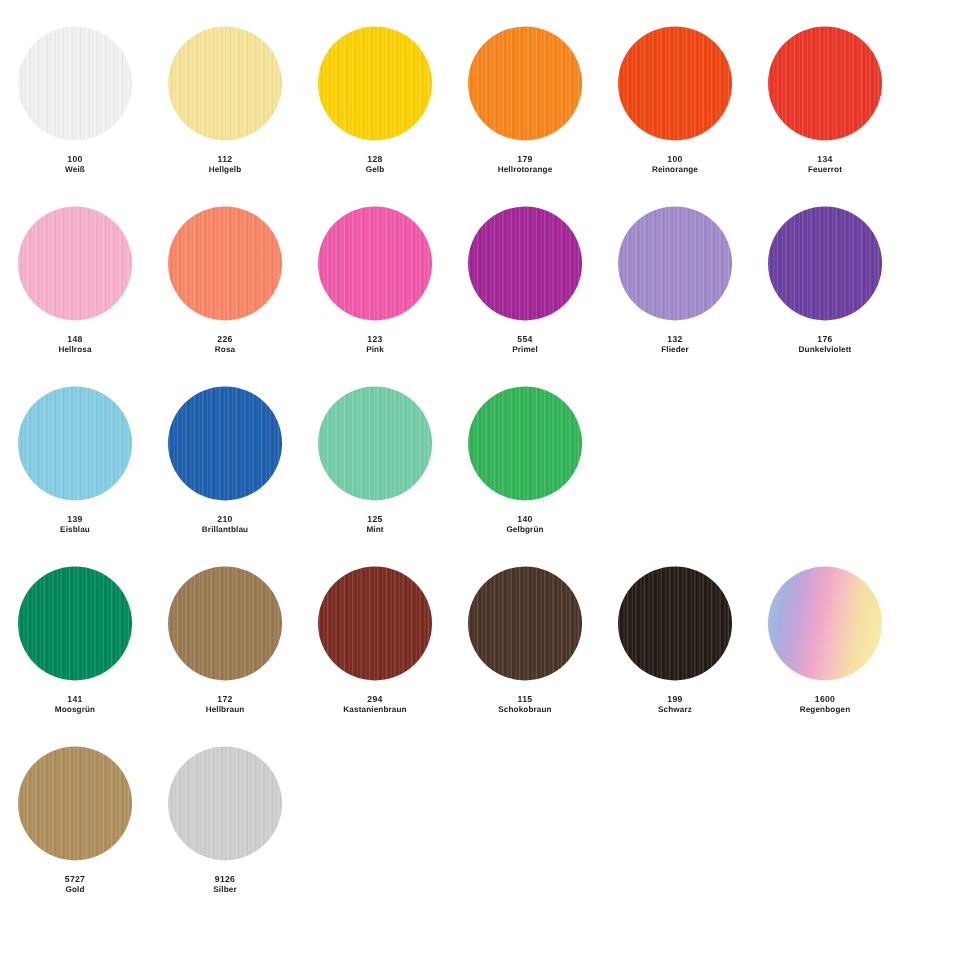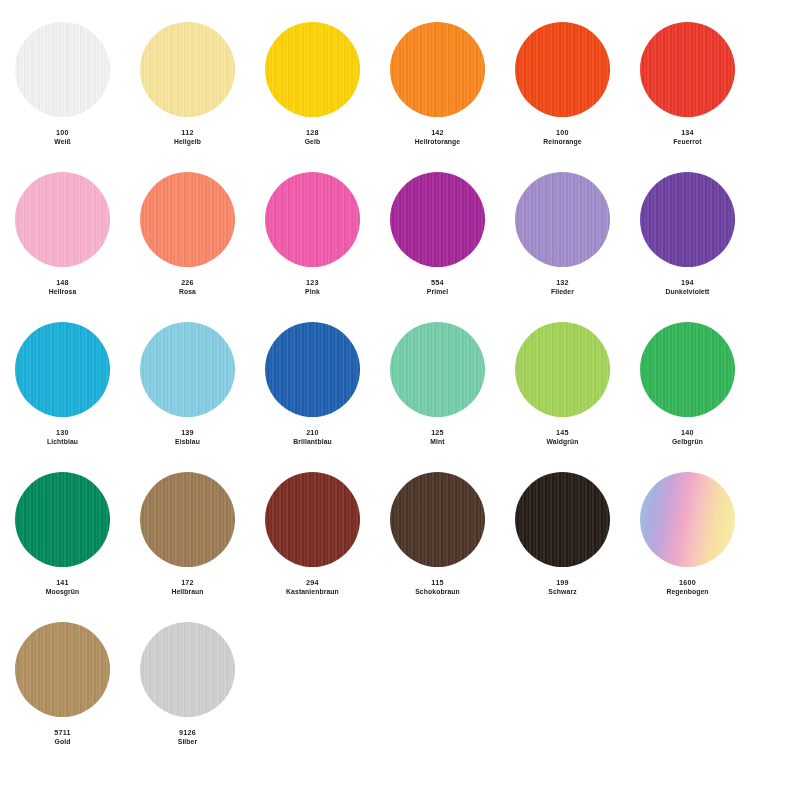--- a/index.html
+++ b/index.html
@@ -134,21 +134,21 @@
         <div class="swatch-label">
           <span class="swatch-code">128</span>
           <span class="swatch-name">Gelb</span>
         </div>
       </div>
       <div class="swatch-cell">
         <div class="swatch-disc-wrap">
           <div class="swatch-disc" style="background-color: rgb(248, 134, 28);"></div>
         </div>
         <div class="swatch-label">
-          <span class="swatch-code">142</span>
+          <span class="swatch-code">179</span>
           <span class="swatch-name">Hellrotorange</span>
         </div>
       </div>
       <div class="swatch-cell">
         <div class="swatch-disc-wrap">
           <div class="swatch-disc" style="background-color: rgb(240, 70, 19);"></div>
         </div>
         <div class="swatch-label">
           <span class="swatch-code">100</span>
           <span class="swatch-name">Reinorange</span>
@@ -208,35 +208,26 @@
         <div class="swatch-label">
           <span class="swatch-code">132</span>
           <span class="swatch-name">Flieder</span>
         </div>
       </div>
       <div class="swatch-cell">
         <div class="swatch-disc-wrap">
           <div class="swatch-disc" style="background-color: rgb(107, 63, 160);"></div>
         </div>
         <div class="swatch-label">
-          <span class="swatch-code">194</span>
+          <span class="swatch-code">176</span>
           <span class="swatch-name">Dunkelviolett</span>
         </div>
       </div>
     </div>
     <div class="swatch-row">
-      <div class="swatch-cell">
-        <div class="swatch-disc-wrap">
-          <div class="swatch-disc" style="background-color: rgb(25, 175, 215);"></div>
-        </div>
-        <div class="swatch-label">
-          <span class="swatch-code">130</span>
-          <span class="swatch-name">Lichtblau</span>
-        </div>
-      </div>
       <div class="swatch-cell">
         <div class="swatch-disc-wrap">
           <div class="swatch-disc" style="background-color: rgb(133, 205, 227);"></div>
         </div>
         <div class="swatch-label">
           <span class="swatch-code">139</span>
           <span class="swatch-name">Eisblau</span>
         </div>
       </div>
       <div class="swatch-cell">
@@ -252,29 +243,20 @@
         <div class="swatch-disc-wrap">
           <div class="swatch-disc" style="background-color: rgb(116, 205, 168);"></div>
         </div>
         <div class="swatch-label">
           <span class="swatch-code">125</span>
           <span class="swatch-name">Mint</span>
         </div>
       </div>
       <div class="swatch-cell">
         <div class="swatch-disc-wrap">
-          <div class="swatch-disc" style="background-color: rgb(163, 210, 87);"></div>
-        </div>
-        <div class="swatch-label">
-          <span class="swatch-code">145</span>
-          <span class="swatch-name">Waldgrün</span>
-        </div>
-      </div>
-      <div class="swatch-cell">
-        <div class="swatch-disc-wrap">
           <div class="swatch-disc" style="background-color: rgb(50, 180, 87);"></div>
         </div>
         <div class="swatch-label">
           <span class="swatch-code">140</span>
           <span class="swatch-name">Gelbgrün</span>
         </div>
       </div>
     </div>
     <div class="swatch-row">
       <div class="swatch-cell">
@@ -331,21 +313,21 @@
           <span class="swatch-name">Regenbogen</span>
         </div>
       </div>
     </div>
     <div class="swatch-row">
       <div class="swatch-cell">
         <div class="swatch-disc-wrap">
           <div class="swatch-disc" style="background-color: rgb(176, 143, 94);"></div>
         </div>
         <div class="swatch-label">
-          <span class="swatch-code">5711</span>
+          <span class="swatch-code">5727</span>
           <span class="swatch-name">Gold</span>
         </div>
       </div>
       <div class="swatch-cell">
         <div class="swatch-disc-wrap">
           <div class="swatch-disc" style="background-color: rgb(207, 207, 207);"></div>
         </div>
         <div class="swatch-label">
           <span class="swatch-code">9126</span>
           <span class="swatch-name">Silber</span>

